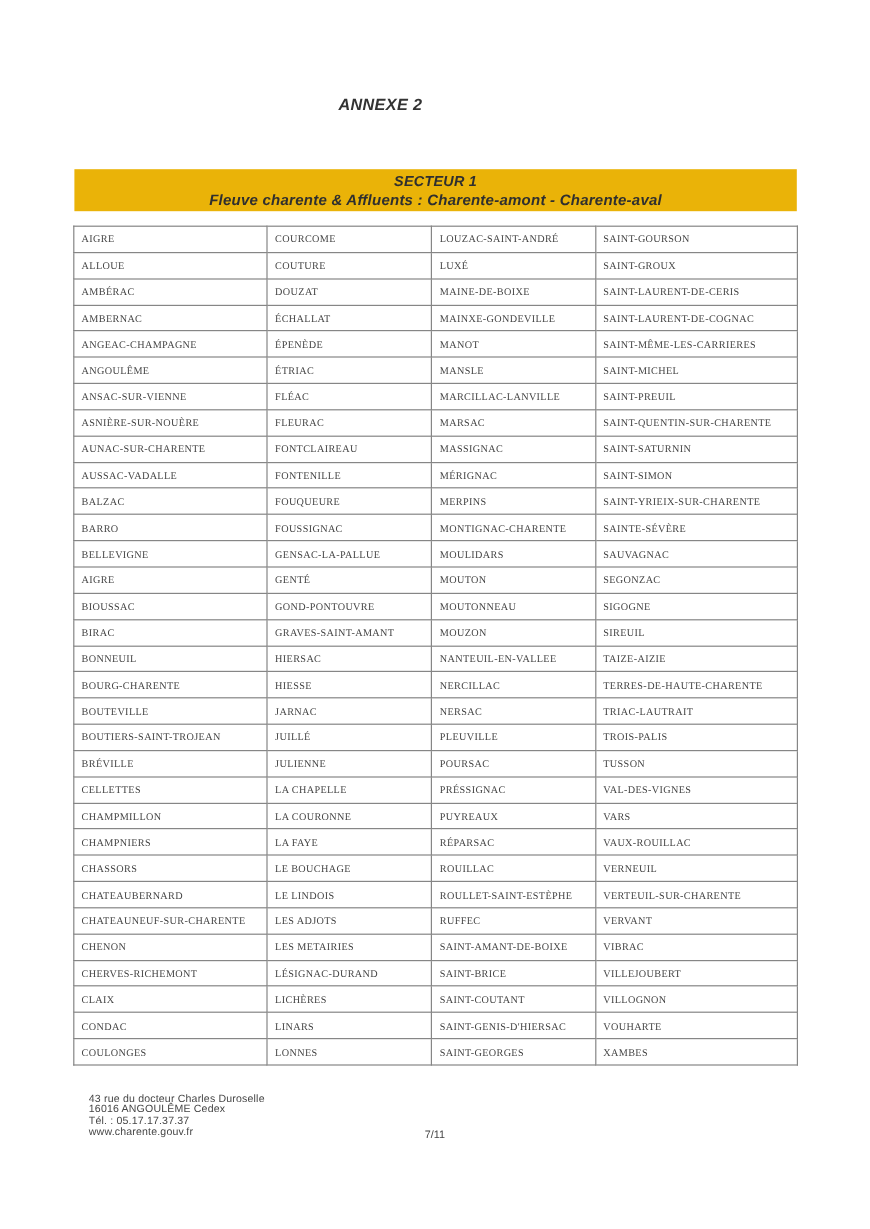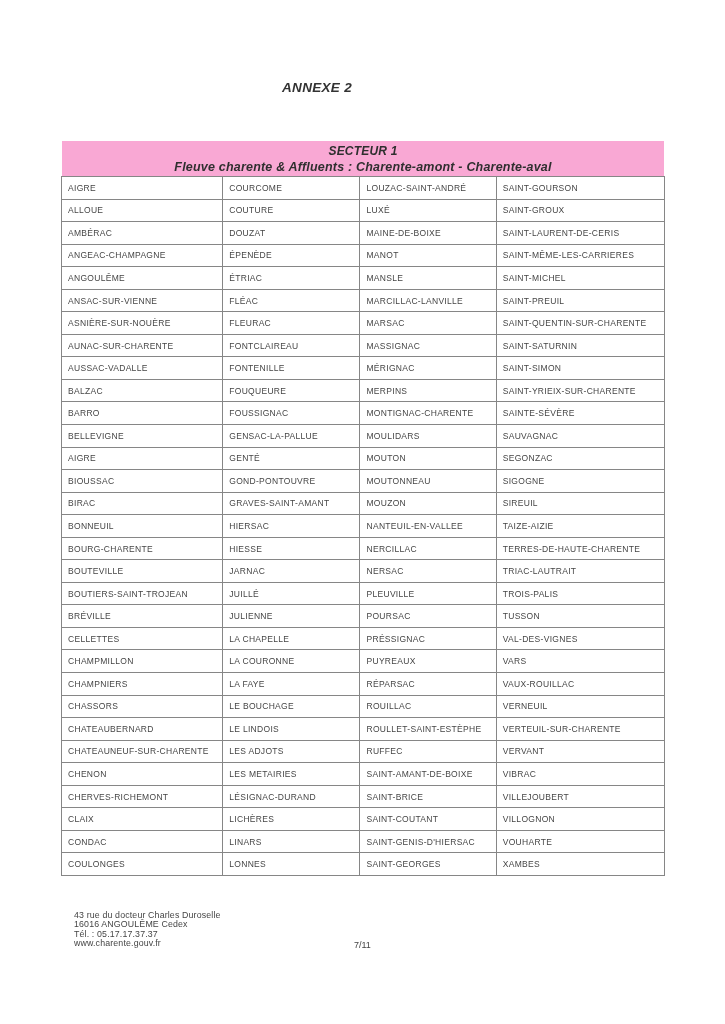--- a/index.html
+++ b/index.html
@@ -12,33 +12,33 @@
     position:absolute; top:80px; left:0; width:634px; text-align:center;
     font-size:13.5px; font-weight:bold; font-style:italic; color:#333;
     letter-spacing:0.3px;
   }
   .doc-subtitle {
     position:absolute; top:103px; left:0; width:598px; text-align:center;
     font-size:15px; font-weight:400; color:#3a3a3a; letter-spacing:0.2px;margin-top:40px;
   }
   .secteur-band {
     position:absolute; top:141px; left:62px; width:602px; height:35px;
-    background:#f9a8d4; text-align:center; padding-top:2px; box-sizing:border-box;
+    background:#eab308; text-align:center; padding-top:2px; box-sizing:border-box;
   }
   .secteur-title {
     font-size:12px; font-weight:bold; font-style:italic; color:#2f2f2f;
     line-height:16px; letter-spacing:0.2px;
   }
   .secteur-subtitle {
     font-size:12.5px; font-weight:bold; font-style:italic; color:#2f2f2f;
     line-height:16px; letter-spacing:0.2px;
   }
   table.communes {
-    position:absolute; top:176px; left:61px; width:604px; height:700px;
-    border-collapse:collapse; table-layout:fixed;
+    position:absolute; top:188px; left:61px; width:604px; height:700px;
+    border-collapse:collapse; table-layout:fixed;font-family:Liberation Serif, serif;
   }
   table.communes td {
     border:1px solid #868686;
     font-size:8.5px; color:#454545; letter-spacing:0.3px;
     padding:0 2px 0 6px; vertical-align:middle; white-space:nowrap; overflow:hidden;
   }
   col.c1 { width:161px; }
   col.c2 { width:137px; }
   col.c3 { width:136px; }
   col.c4 { width:168px; }
@@ -84,20 +84,26 @@
         <td>LUXÉ</td>
         <td>SAINT-GROUX</td>
       </tr>
       <tr>
         <td>AMBÉRAC</td>
         <td>DOUZAT</td>
         <td>MAINE-DE-BOIXE</td>
         <td>SAINT-LAURENT-DE-CERIS</td>
       </tr>
       <tr>
+        <td>AMBERNAC</td>
+        <td>ÉCHALLAT</td>
+        <td>MAINXE-GONDEVILLE</td>
+        <td>SAINT-LAURENT-DE-COGNAC</td>
+      </tr>
+      <tr>
         <td>ANGEAC-CHAMPAGNE</td>
         <td>ÉPENÈDE</td>
         <td>MANOT</td>
         <td>SAINT-MÊME-LES-CARRIERES</td>
       </tr>
       <tr>
         <td>ANGOULÊME</td>
         <td>ÉTRIAC</td>
         <td>MANSLE</td>
         <td>SAINT-MICHEL</td>

